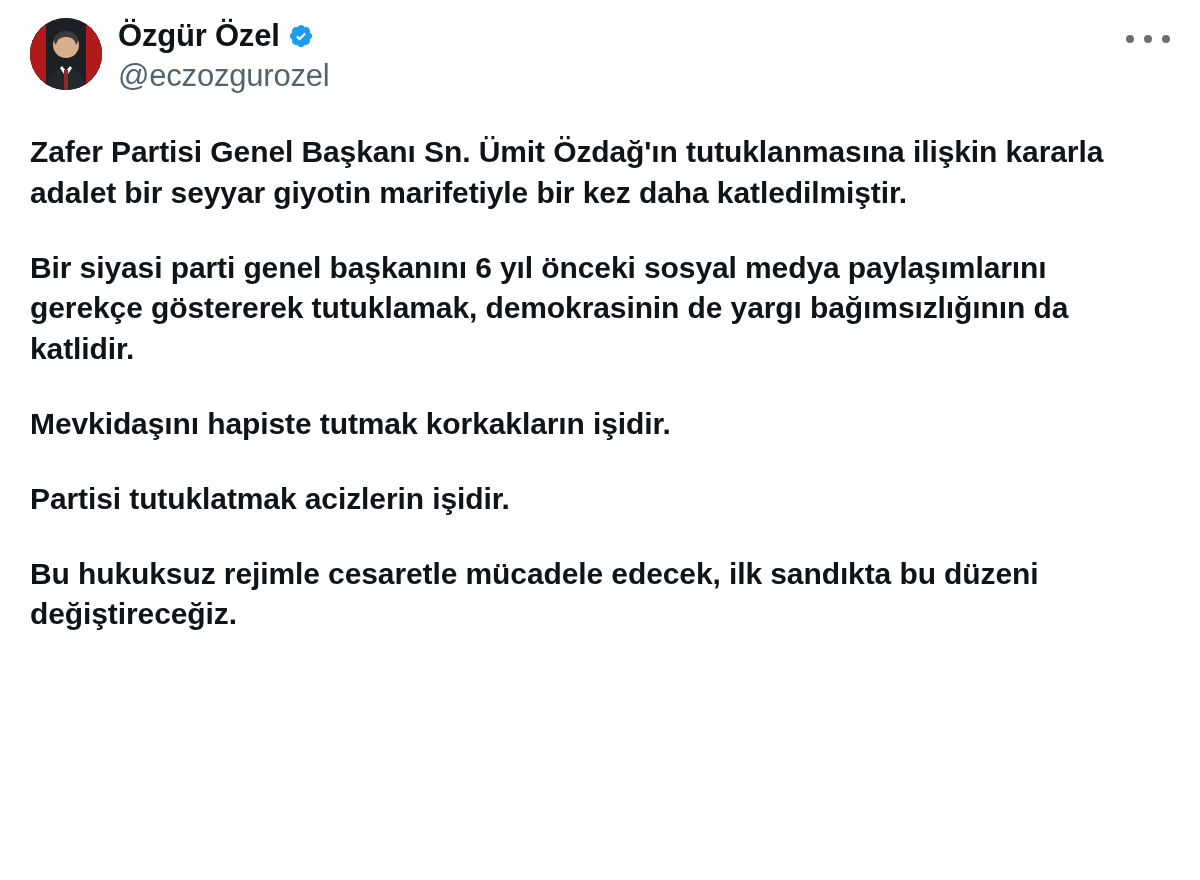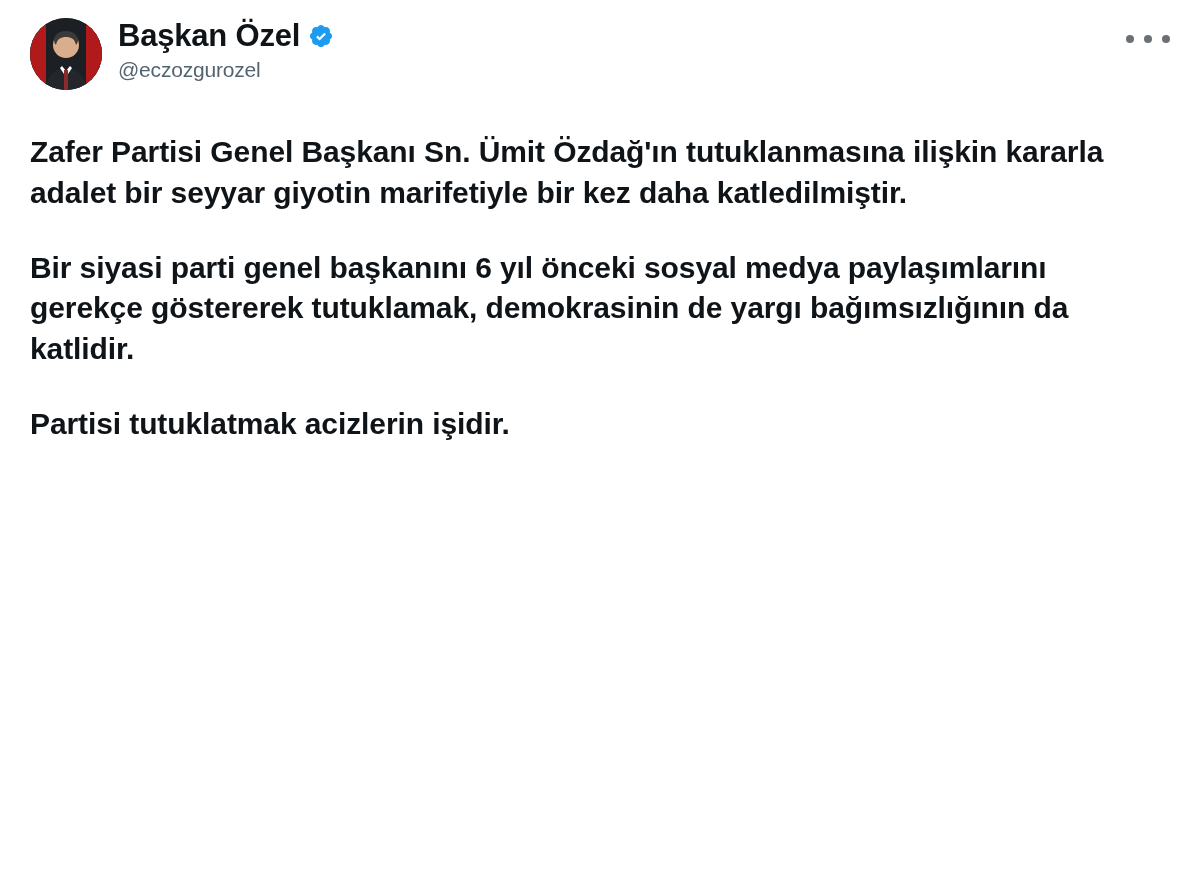--- a/index.html
+++ b/index.html
@@ -67,21 +67,21 @@
 
   .verified {
     width: 26px;
     height: 26px;
     flex: 0 0 26px;
     display: inline-block;
   }
 
   .handle {
     margin-top: 7px;
-    font-size: 21px;
+    font-size: 31px;
     color: #536471;
     letter-spacing: -0.2px;
     white-space: nowrap;
   }
 
   .more-button {
     position: absolute;
     top: 24px;
     right: 30px;
     width: 44px;
@@ -131,21 +131,21 @@
         <circle cx="36" cy="27" r="13" fill="#d9ae8c"></circle>
         <path d="M36 13 c8 0 12 5 12 9 c0 2 -1 4 -2 5 c-1 -6 -5 -8 -10 -8 c-5 0 -9 2 -10 8 c-1 -1 -2 -3 -2 -5 c0 -4 4 -9 12 -9 z" fill="#3a3a3a"></path>
         <path d="M15 72 c2 -14 10 -22 21 -22 c11 0 19 8 21 22 z" fill="#23262b"></path>
         <path d="M30 50 l6 9 l6 -9 l-2 -2 l-4 5 l-4 -5 z" fill="#ffffff"></path>
         <rect x="34" y="52" width="4" height="20" fill="#8d2b2b"></rect>
       </svg>
     </div>
 
     <div class="identity">
       <div class="name-row">
-        <span class="display-name">Başkan Özel</span>
+        <span class="display-name">Özgür Özel</span>
         <span class="verified">
           <svg width="26" height="26" viewBox="0 0 24 24" aria-hidden="true">
             <path fill="#1d9bf0" d="M22.25 12c0-1.43-.88-2.67-2.19-3.34.46-1.39.2-2.9-.81-3.91s-2.52-1.27-3.91-.81C14.67 2.63 13.43 1.75 12 1.75s-2.67.88-3.34 2.19c-1.39-.46-2.9-.2-3.91.81s-1.27 2.52-.81 3.91C2.63 9.33 1.75 10.57 1.75 12s.88 2.67 2.19 3.34c-.46 1.39-.2 2.9.81 3.91s2.52 1.27 3.91.81c.67 1.31 1.91 2.19 3.34 2.19s2.67-.88 3.34-2.19c1.39.46 2.9.2 3.91-.81s1.27-2.52.81-3.91c1.31-.67 2.19-1.91 2.19-3.34z"></path>
             <path fill="#ffffff" d="M10.68 16.24l-3.2-3.2 1.42-1.42 1.78 1.79 4.44-4.45 1.42 1.42-5.86 5.86z"></path>
           </svg>
         </span>
       </div>
       <div class="handle">@eczozgurozel</div>
     </div>
 
@@ -153,16 +153,18 @@
 
   <div class="more-button">
     <i></i>
     <i></i>
     <i></i>
   </div>
 
   <div class="tweet-body">
     <p>Zafer Partisi Genel Başkanı Sn. Ümit Özdağ'ın tutuklanmasına ilişkin kararla adalet bir seyyar giyotin marifetiyle bir kez daha  katledilmiştir.</p>
     <p>Bir siyasi parti genel başkanını 6 yıl önceki sosyal medya paylaşımlarını gerekçe göstererek tutuklamak, demokrasinin de yargı bağımsızlığının da katlidir.</p>
+    <p>Mevkidaşını hapiste tutmak korkakların işidir.</p>
     <p>Partisi tutuklatmak acizlerin işidir.</p>
+    <p>Bu hukuksuz rejimle cesaretle mücadele edecek, ilk sandıkta bu düzeni değiştireceğiz.</p>
   </div>
 
 </div>
 
 </body></html>

